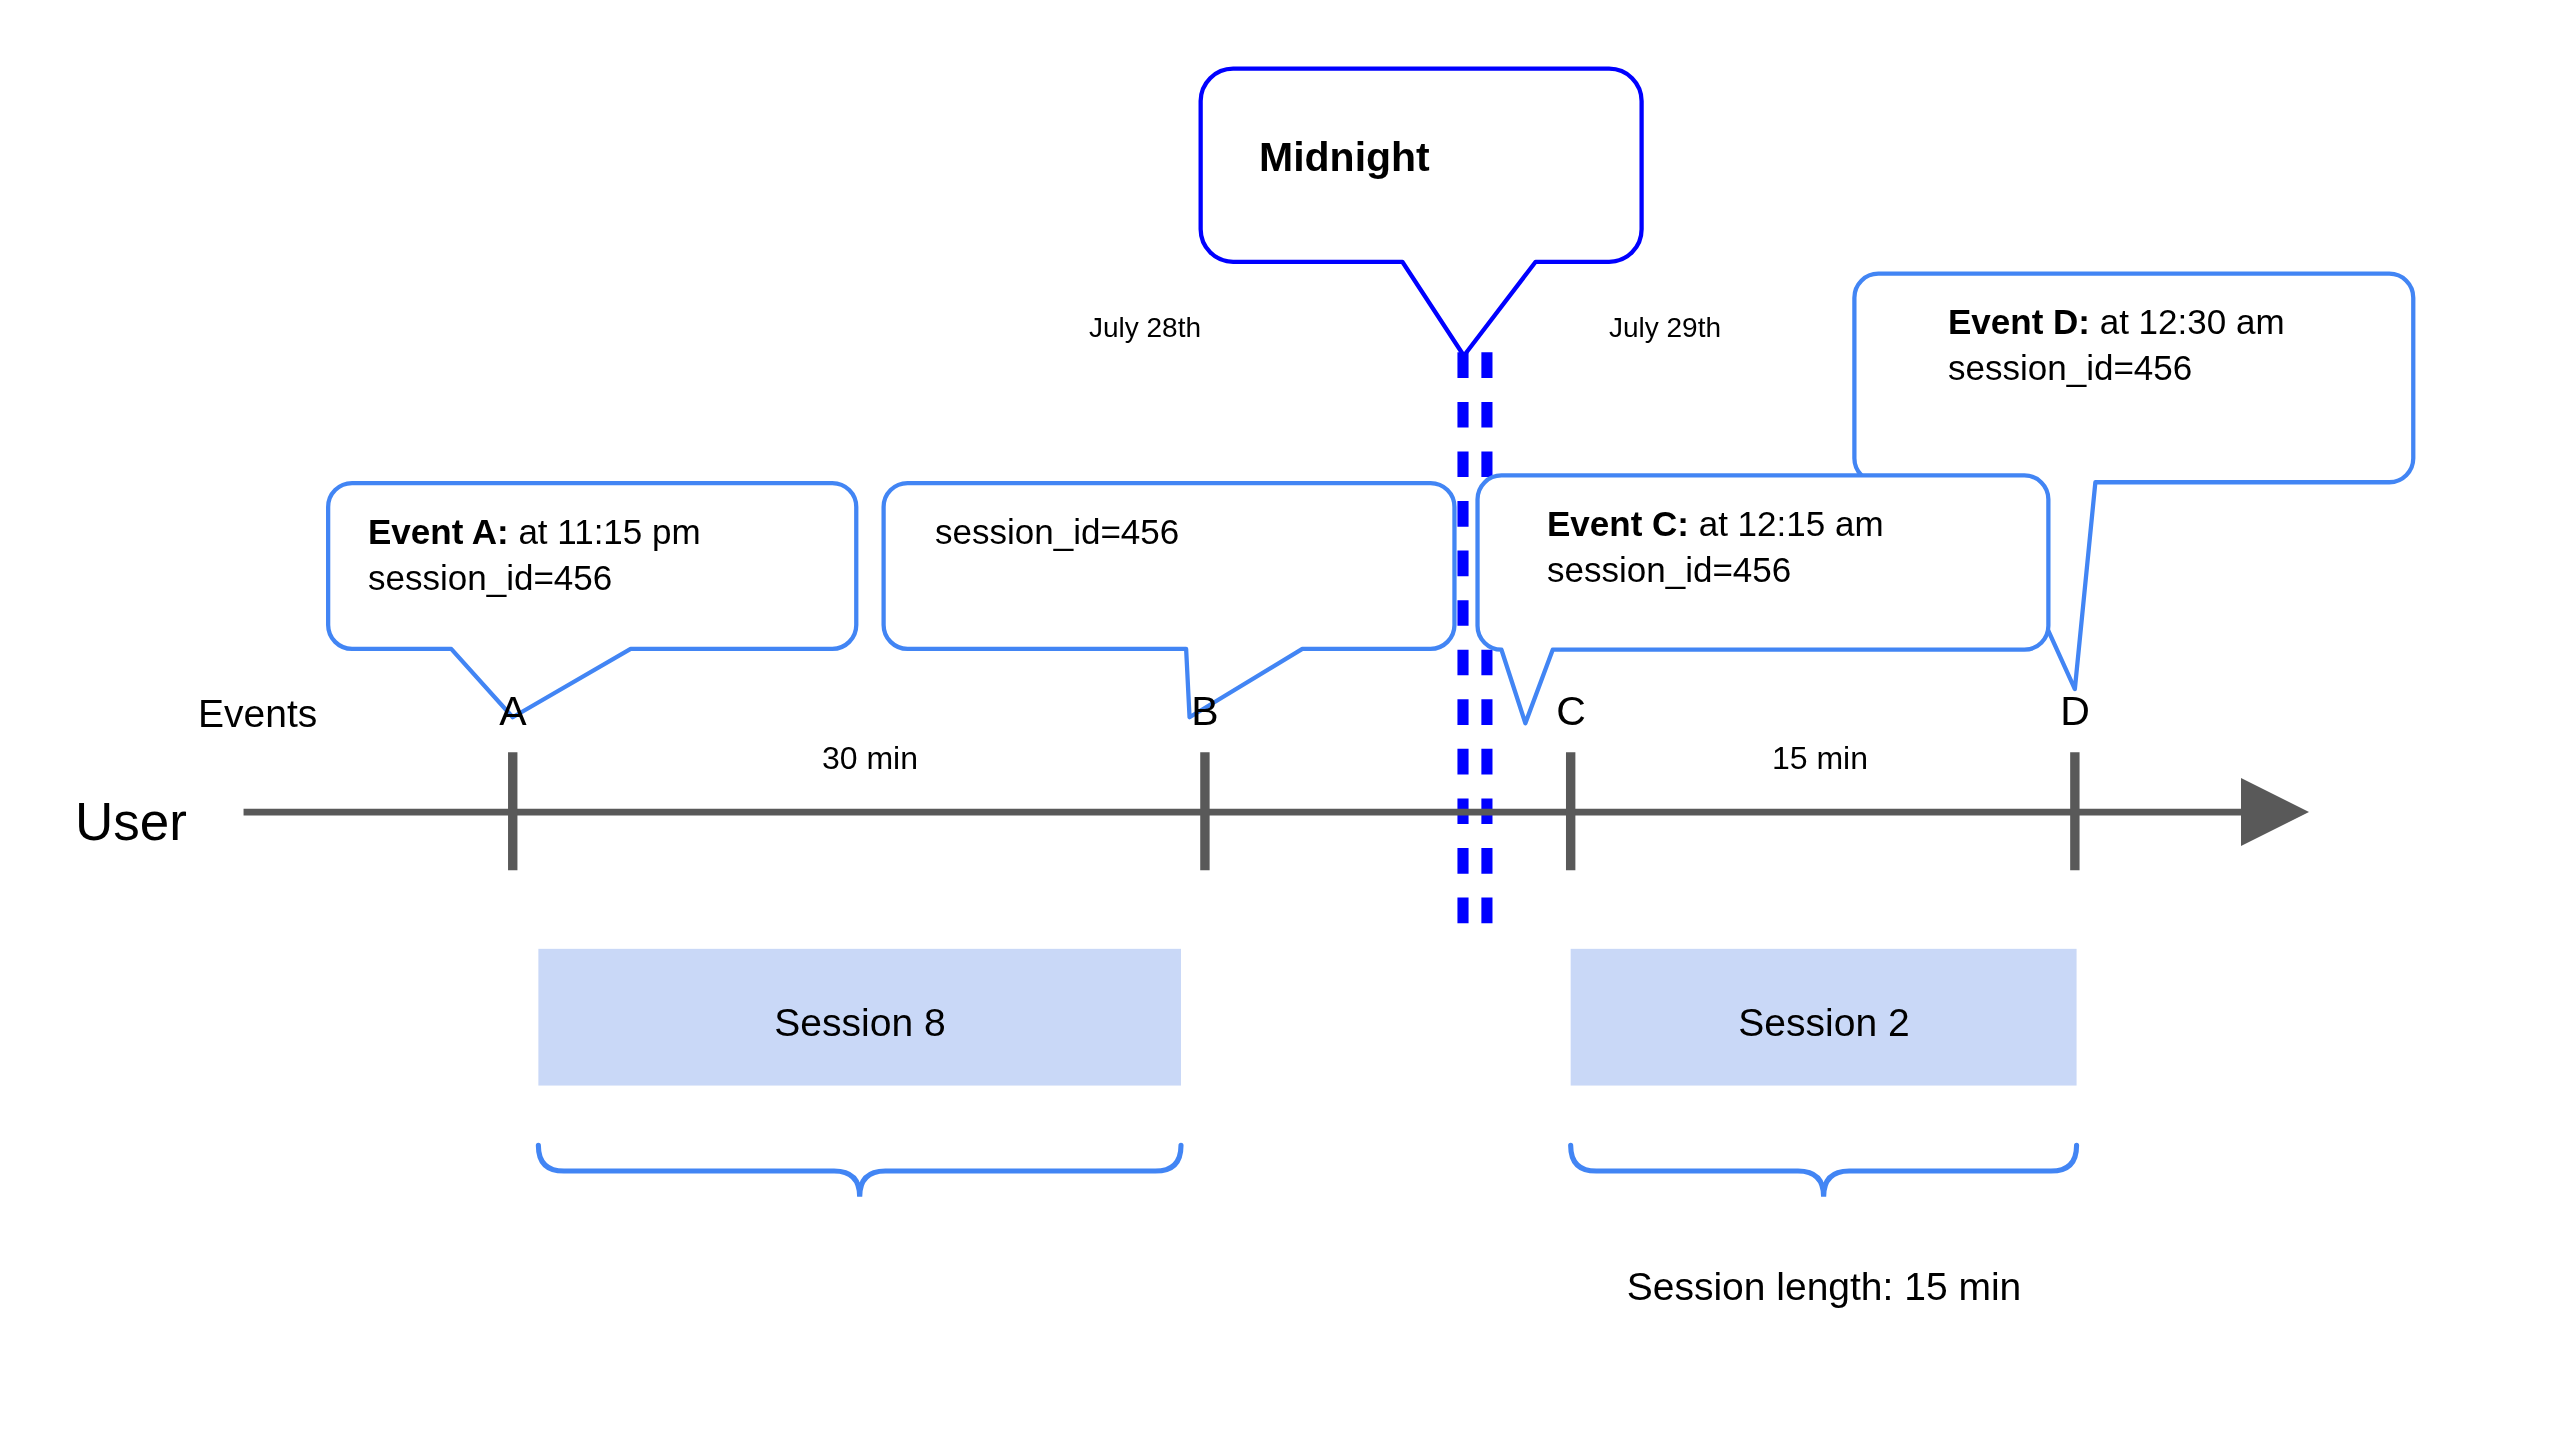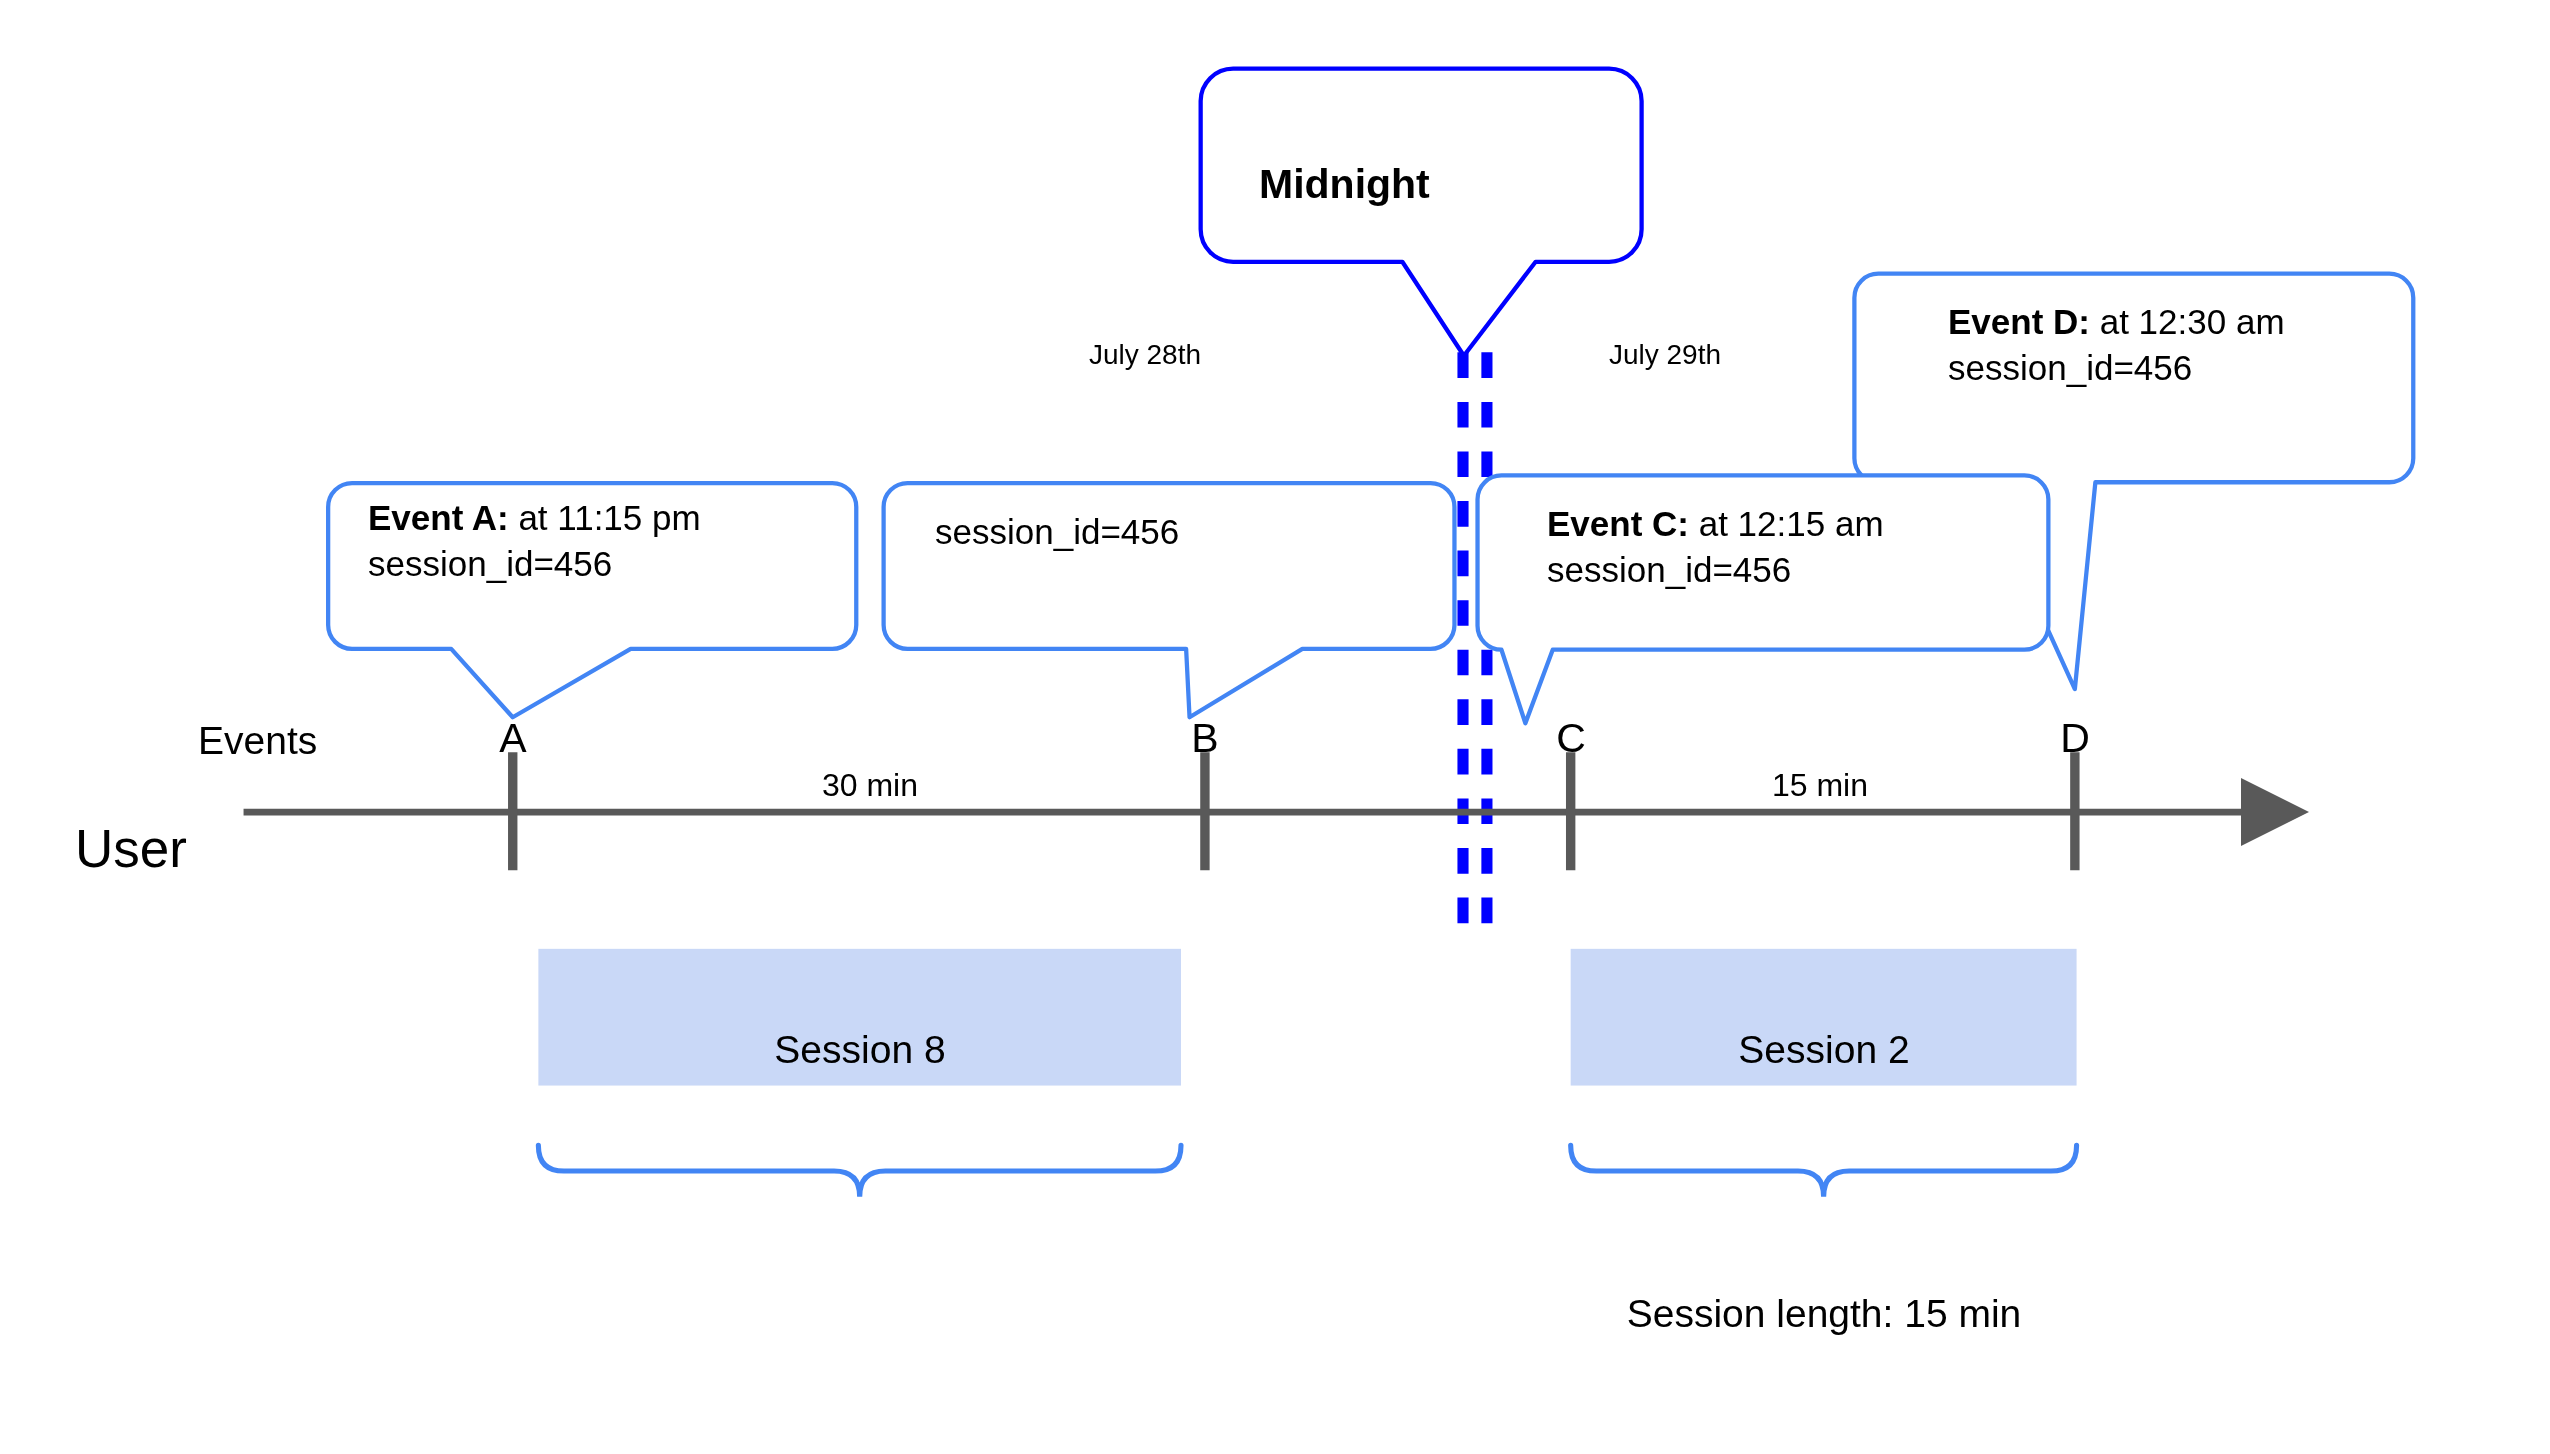--- a/index.html
+++ b/index.html
@@ -22,21 +22,20 @@
     position: absolute;
     left: 0;
     top: 0;
     width: 2550px;
     height: 1455px;
   }
   .txt {
     position: absolute;
     white-space: nowrap;
     line-height: 1.0;
-    margin-top: 27px;
   }
 
   
   .lane-user {
     font-size: 53px;
     left: 75px;
     top: 795px;
   }
   .lane-events {
     font-size: 39px;
@@ -202,21 +201,21 @@
                h236
                q30,0 30,-30"></path>
     </g>
   </svg>
 
   <div class="txt midnight-text">Midnight</div>
 
   <div class="txt date-label" style="left:1145px;">July 28th</div>
   <div class="txt date-label" style="left:1665px;">July 29th</div>
 
-  <div class="callout-text" style="left:368px; top:495px;">
+  <div class="callout-text" style="left:368px; top:509px;">
     <div><b>Event A:</b><span> at 11:15 pm</span></div>
     <div>session_id=456</div>
   </div>
 
   <div class="callout-text" style="left:935px; top:509px;">
     <div>session_id=456</div>
   </div>
 
   <div class="callout-text" style="left:1547px; top:501px;">
     <div><b>Event C:</b><span> at 12:15 am</span></div>

